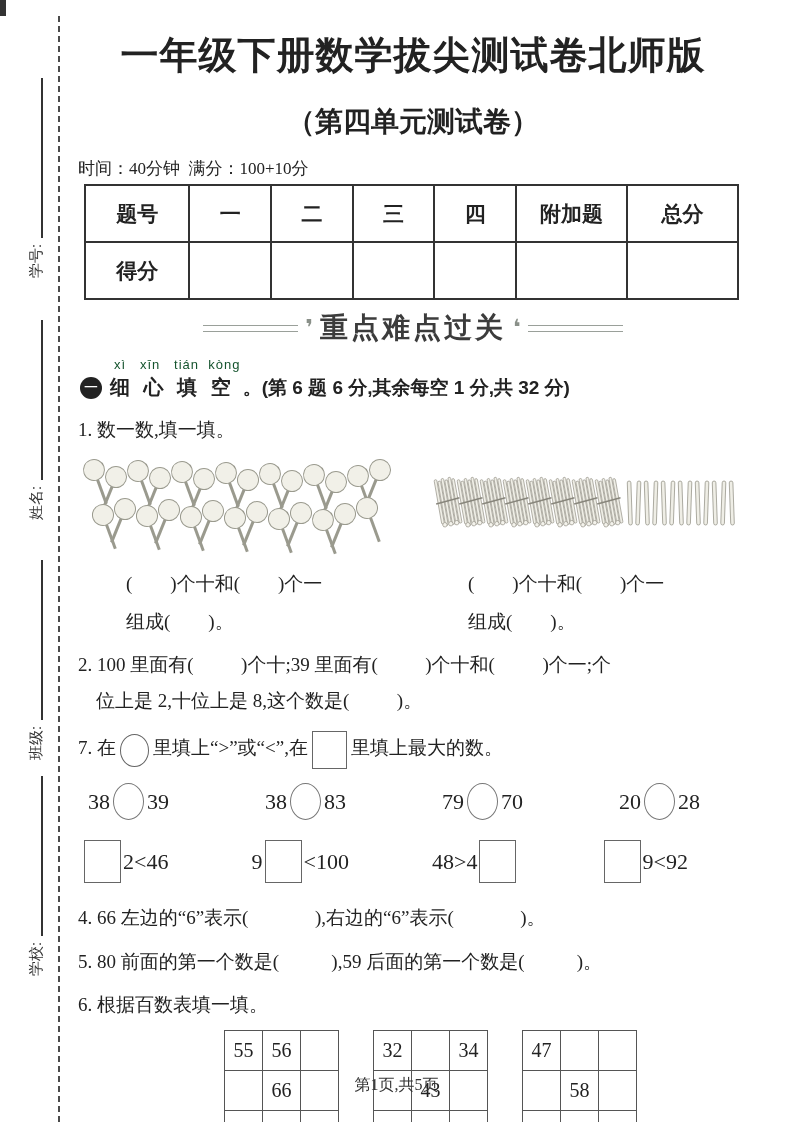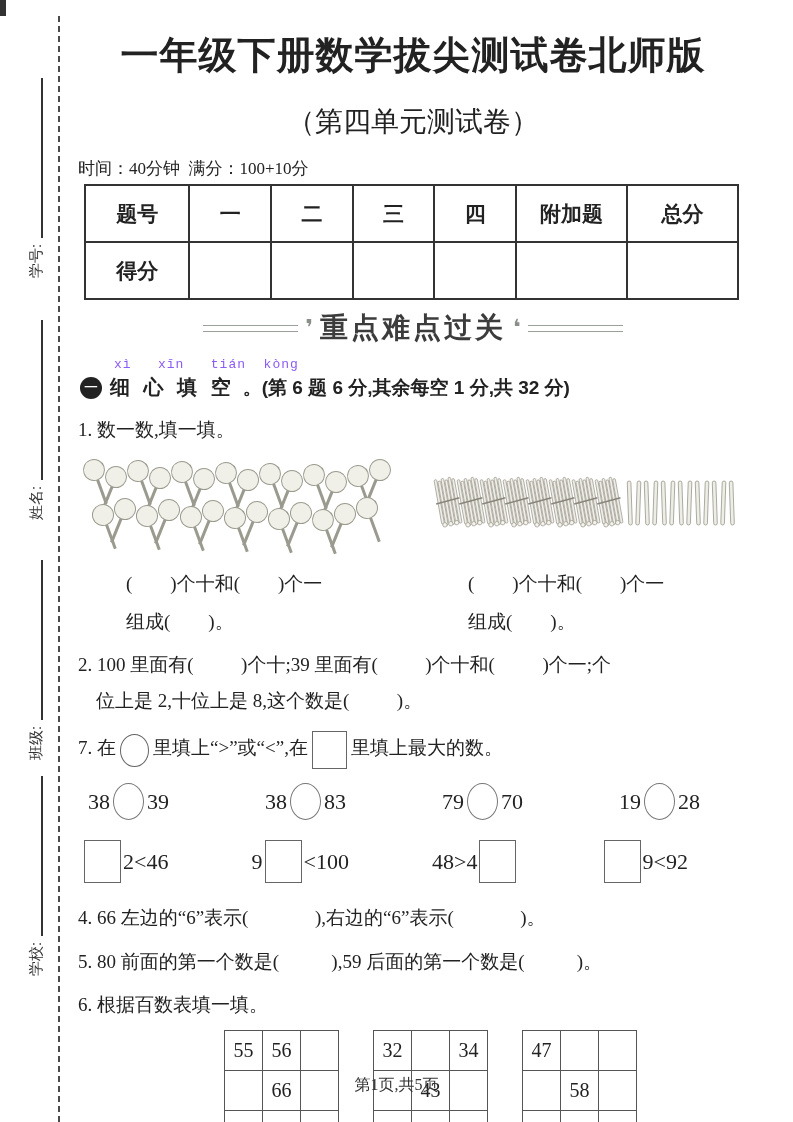--- a/index.html
+++ b/index.html
@@ -9,36 +9,36 @@
   .corner-mark{position:absolute;left:0;top:0;width:6px;height:16px;background:#333;}
   .dashed-line{position:absolute;left:58px;top:16px;height:1106px;border-left:2px dashed #4a4a4a;}
   .mlabel{position:absolute;left:-67px;width:200px;height:20px;display:flex;align-items:flex-end;
           transform:rotate(-90deg);font-size:15px;color:#333;
           font-family:"Liberation Sans","DejaVu Sans",sans-serif;}
   .mlabel-text{white-space:nowrap;line-height:1;}
   .mlabel-line{flex:1;border-bottom:2px solid #333;margin-left:6px;height:2px;}
   
   .content{position:absolute;left:78px;top:22px;width:670px;}
   .title{text-align:center;font-size:38px;font-weight:700;letter-spacing:1px;margin:8px 0 0 0;}
-  .subtitle{text-align:center;font-size:28px;font-weight:400;margin:22px 0 0 0;}
+  .subtitle{text-align:center;font-size:28px;font-weight:700;margin:22px 0 0 0;}
   .meta{font-size:17px;margin:16px 26px 4px 0;white-space:pre;}
   
   table.score{border-collapse:collapse;width:655px;margin:2px 0 0 6px;}
   table.score td{border:2px solid #333;height:39px;text-align:center;
                  font-size:21px;font-weight:600;padding:8px;}
   
   .banner{display:flex;align-items:center;justify-content:center;margin-top:9px;gap:7px;}
   .bline{width:95px;height:5px;border-top:1.5px solid #9aa09a;border-bottom:1.5px solid #9aa09a;}
   .bquote{color:#8a9089;font-size:22px;font-weight:700;line-height:1;
           font-family:"DejaVu Sans",sans-serif;}
   .btext{font-size:28px;font-weight:700;color:#3c3c3c;letter-spacing:3px;
          font-family:"Liberation Sans","DejaVu Sans",sans-serif;}
   
-  .pinyin{font-size:13px;color:#8b5cf6;margin:10px 0 0 36px;letter-spacing:1px;white-space:pre;
-          font-family:Liberation Mono, monospace;}
+  .pinyin{font-size:13px;color:#14532d;margin:10px 0 0 36px;letter-spacing:1px;white-space:pre;
+          font-family:Liberation Sans, sans-serif;}
   .sec-head{display:flex;align-items:center;margin:2px 0 0 2px;gap:8px;}
   .circle-num{width:22px;height:22px;border-radius:50%;background:#222;color:#fff;
               display:inline-flex;align-items:center;justify-content:center;font-size:14px;flex:0 0 auto;}
   .sec-title{font-size:20px;font-weight:700;letter-spacing:4px;
              font-family:"Liberation Sans","DejaVu Sans",sans-serif;}
   .sec-note{font-size:19px;font-weight:700;white-space:pre;
             font-family:"Liberation Sans","DejaVu Sans",sans-serif;}
   
   .qline{font-size:19px;margin-top:14px;white-space:pre;line-height:1.55;}
   .indent{margin-left:18px;}
@@ -391,21 +391,21 @@
           <span>38</span>
           <span class="cmp-circle"></span>
           <span>83</span>
         </span>
       <span class="cmp-item">
           <span>79</span>
           <span class="cmp-circle"></span>
           <span>70</span>
         </span>
       <span class="cmp-item">
-          <span>19</span>
+          <span>20</span>
           <span class="cmp-circle"></span>
           <span>28</span>
         </span>
     </div>
 
     <div class="cmp-row boxes">
       <span class="cmp-item">
           <span></span>
           <span class="cmp-box"></span>
           <span>2&lt;46</span>

